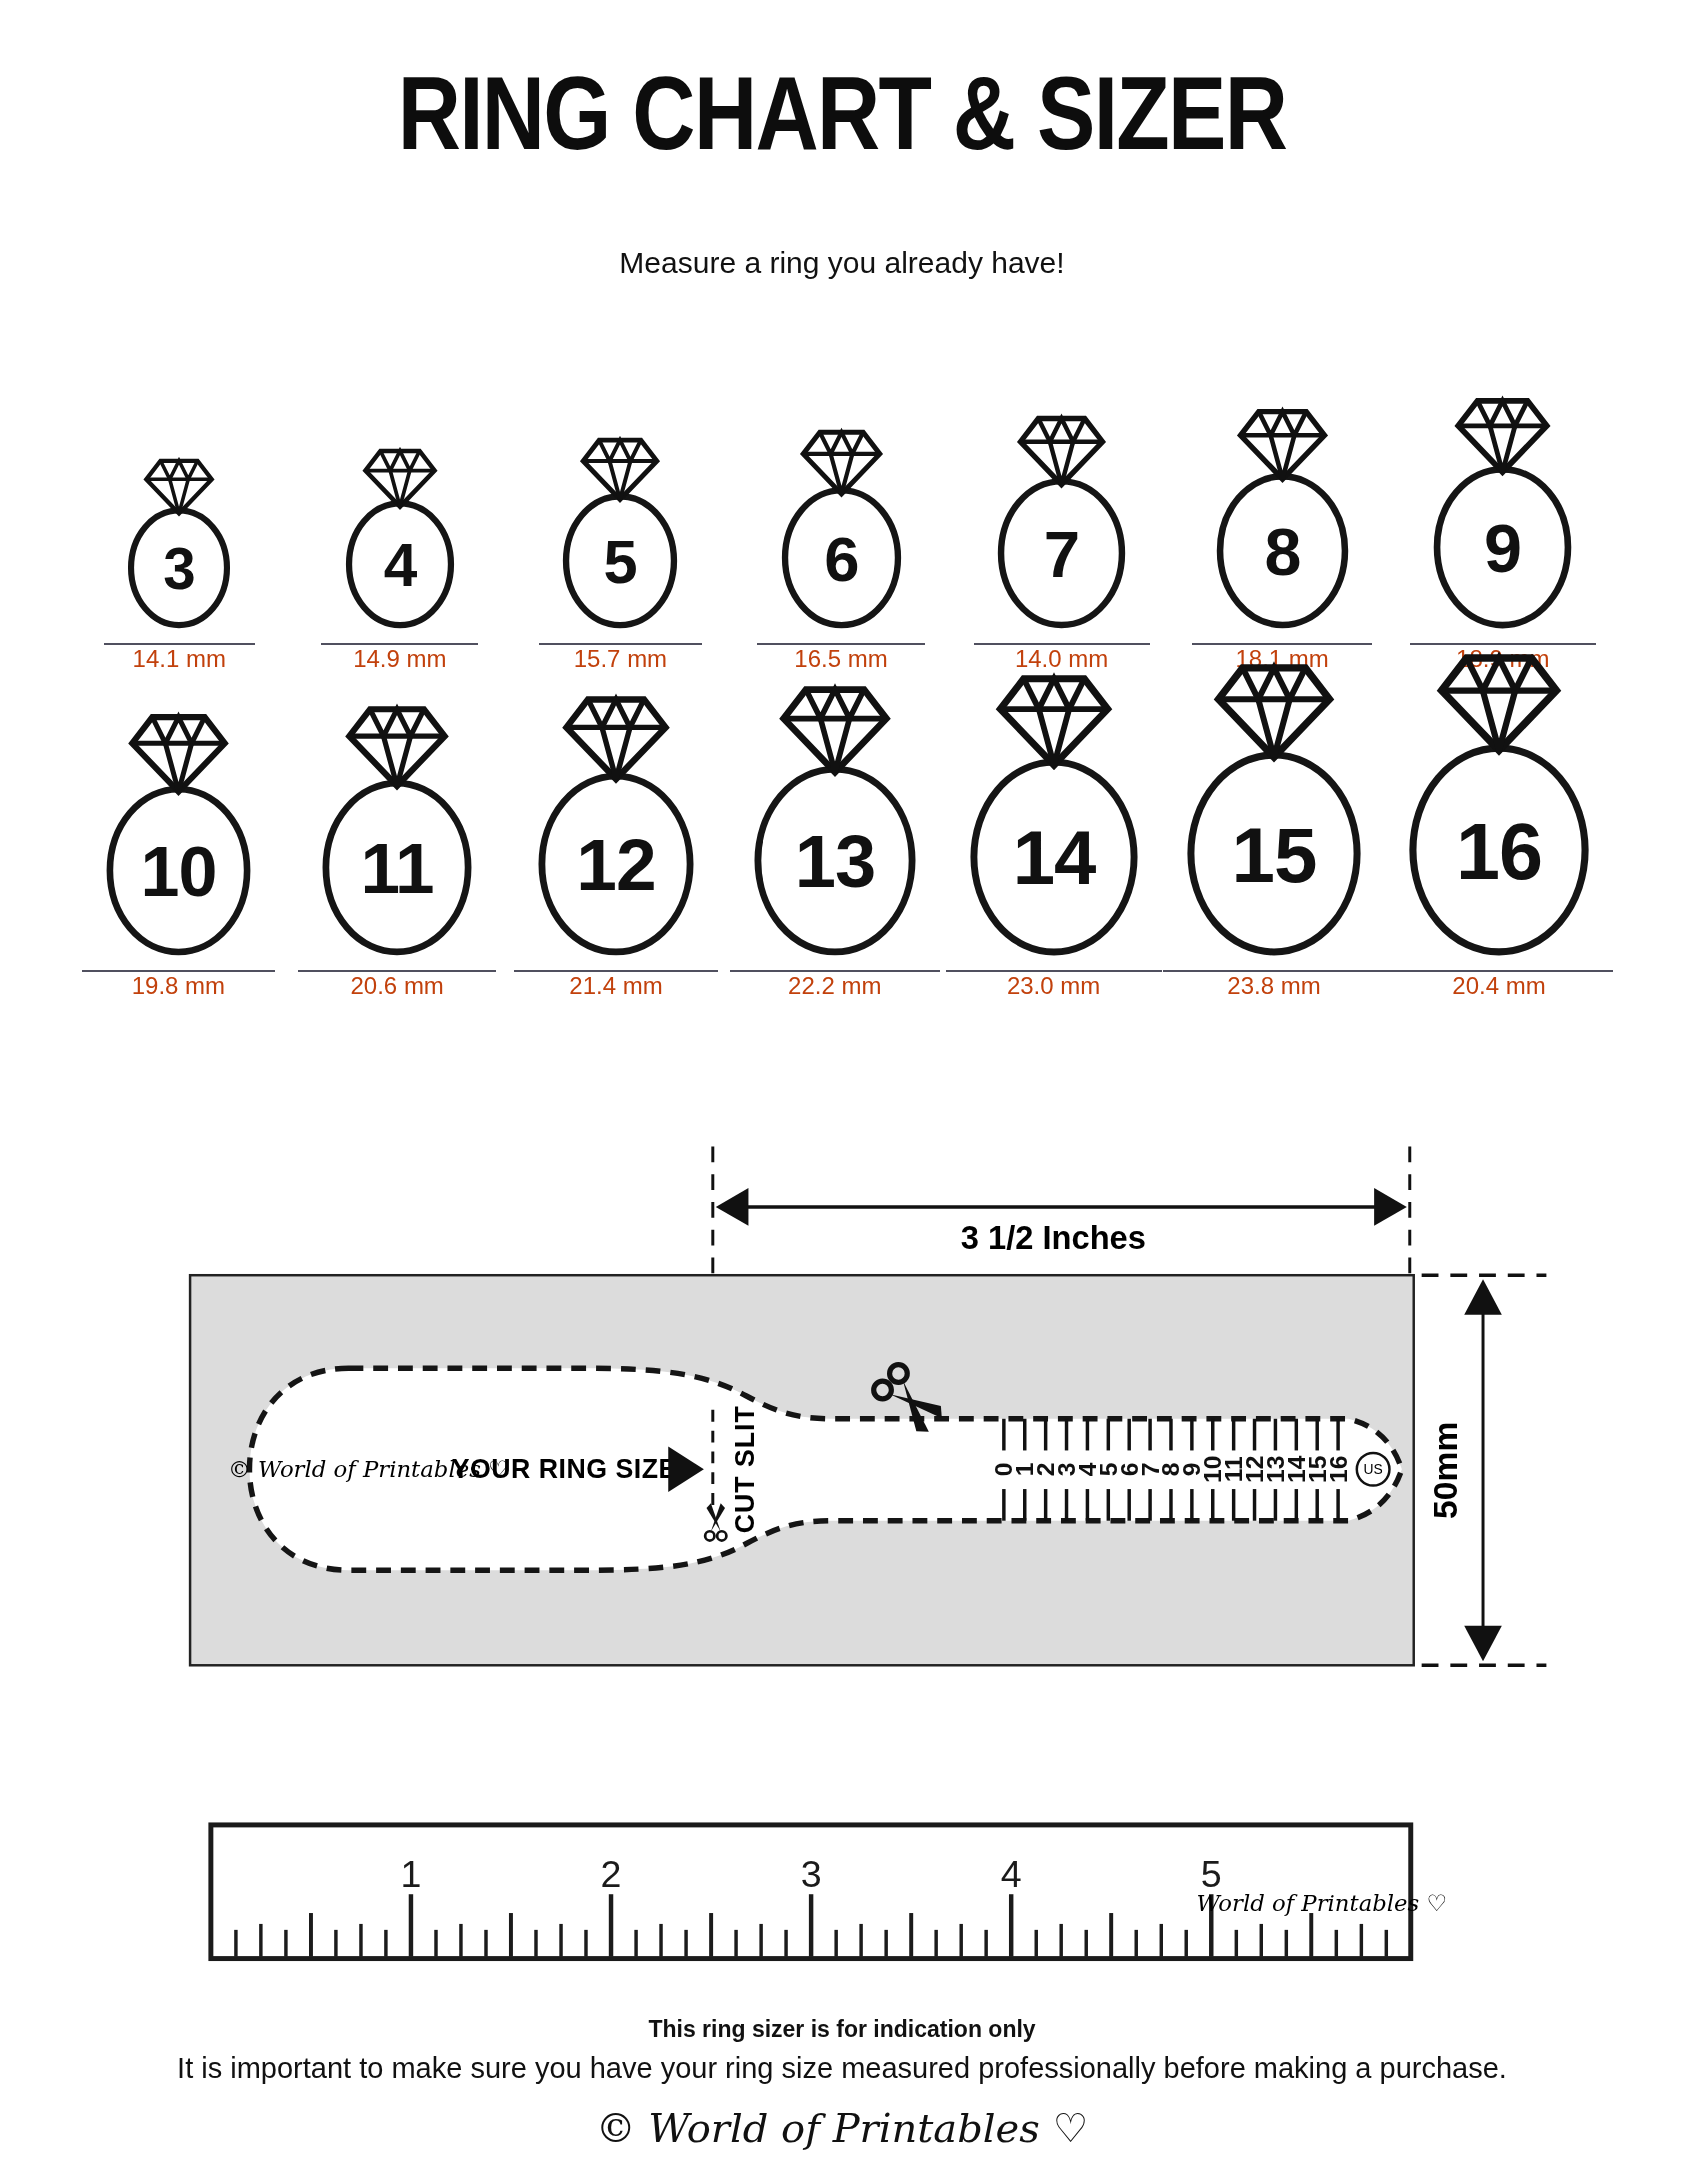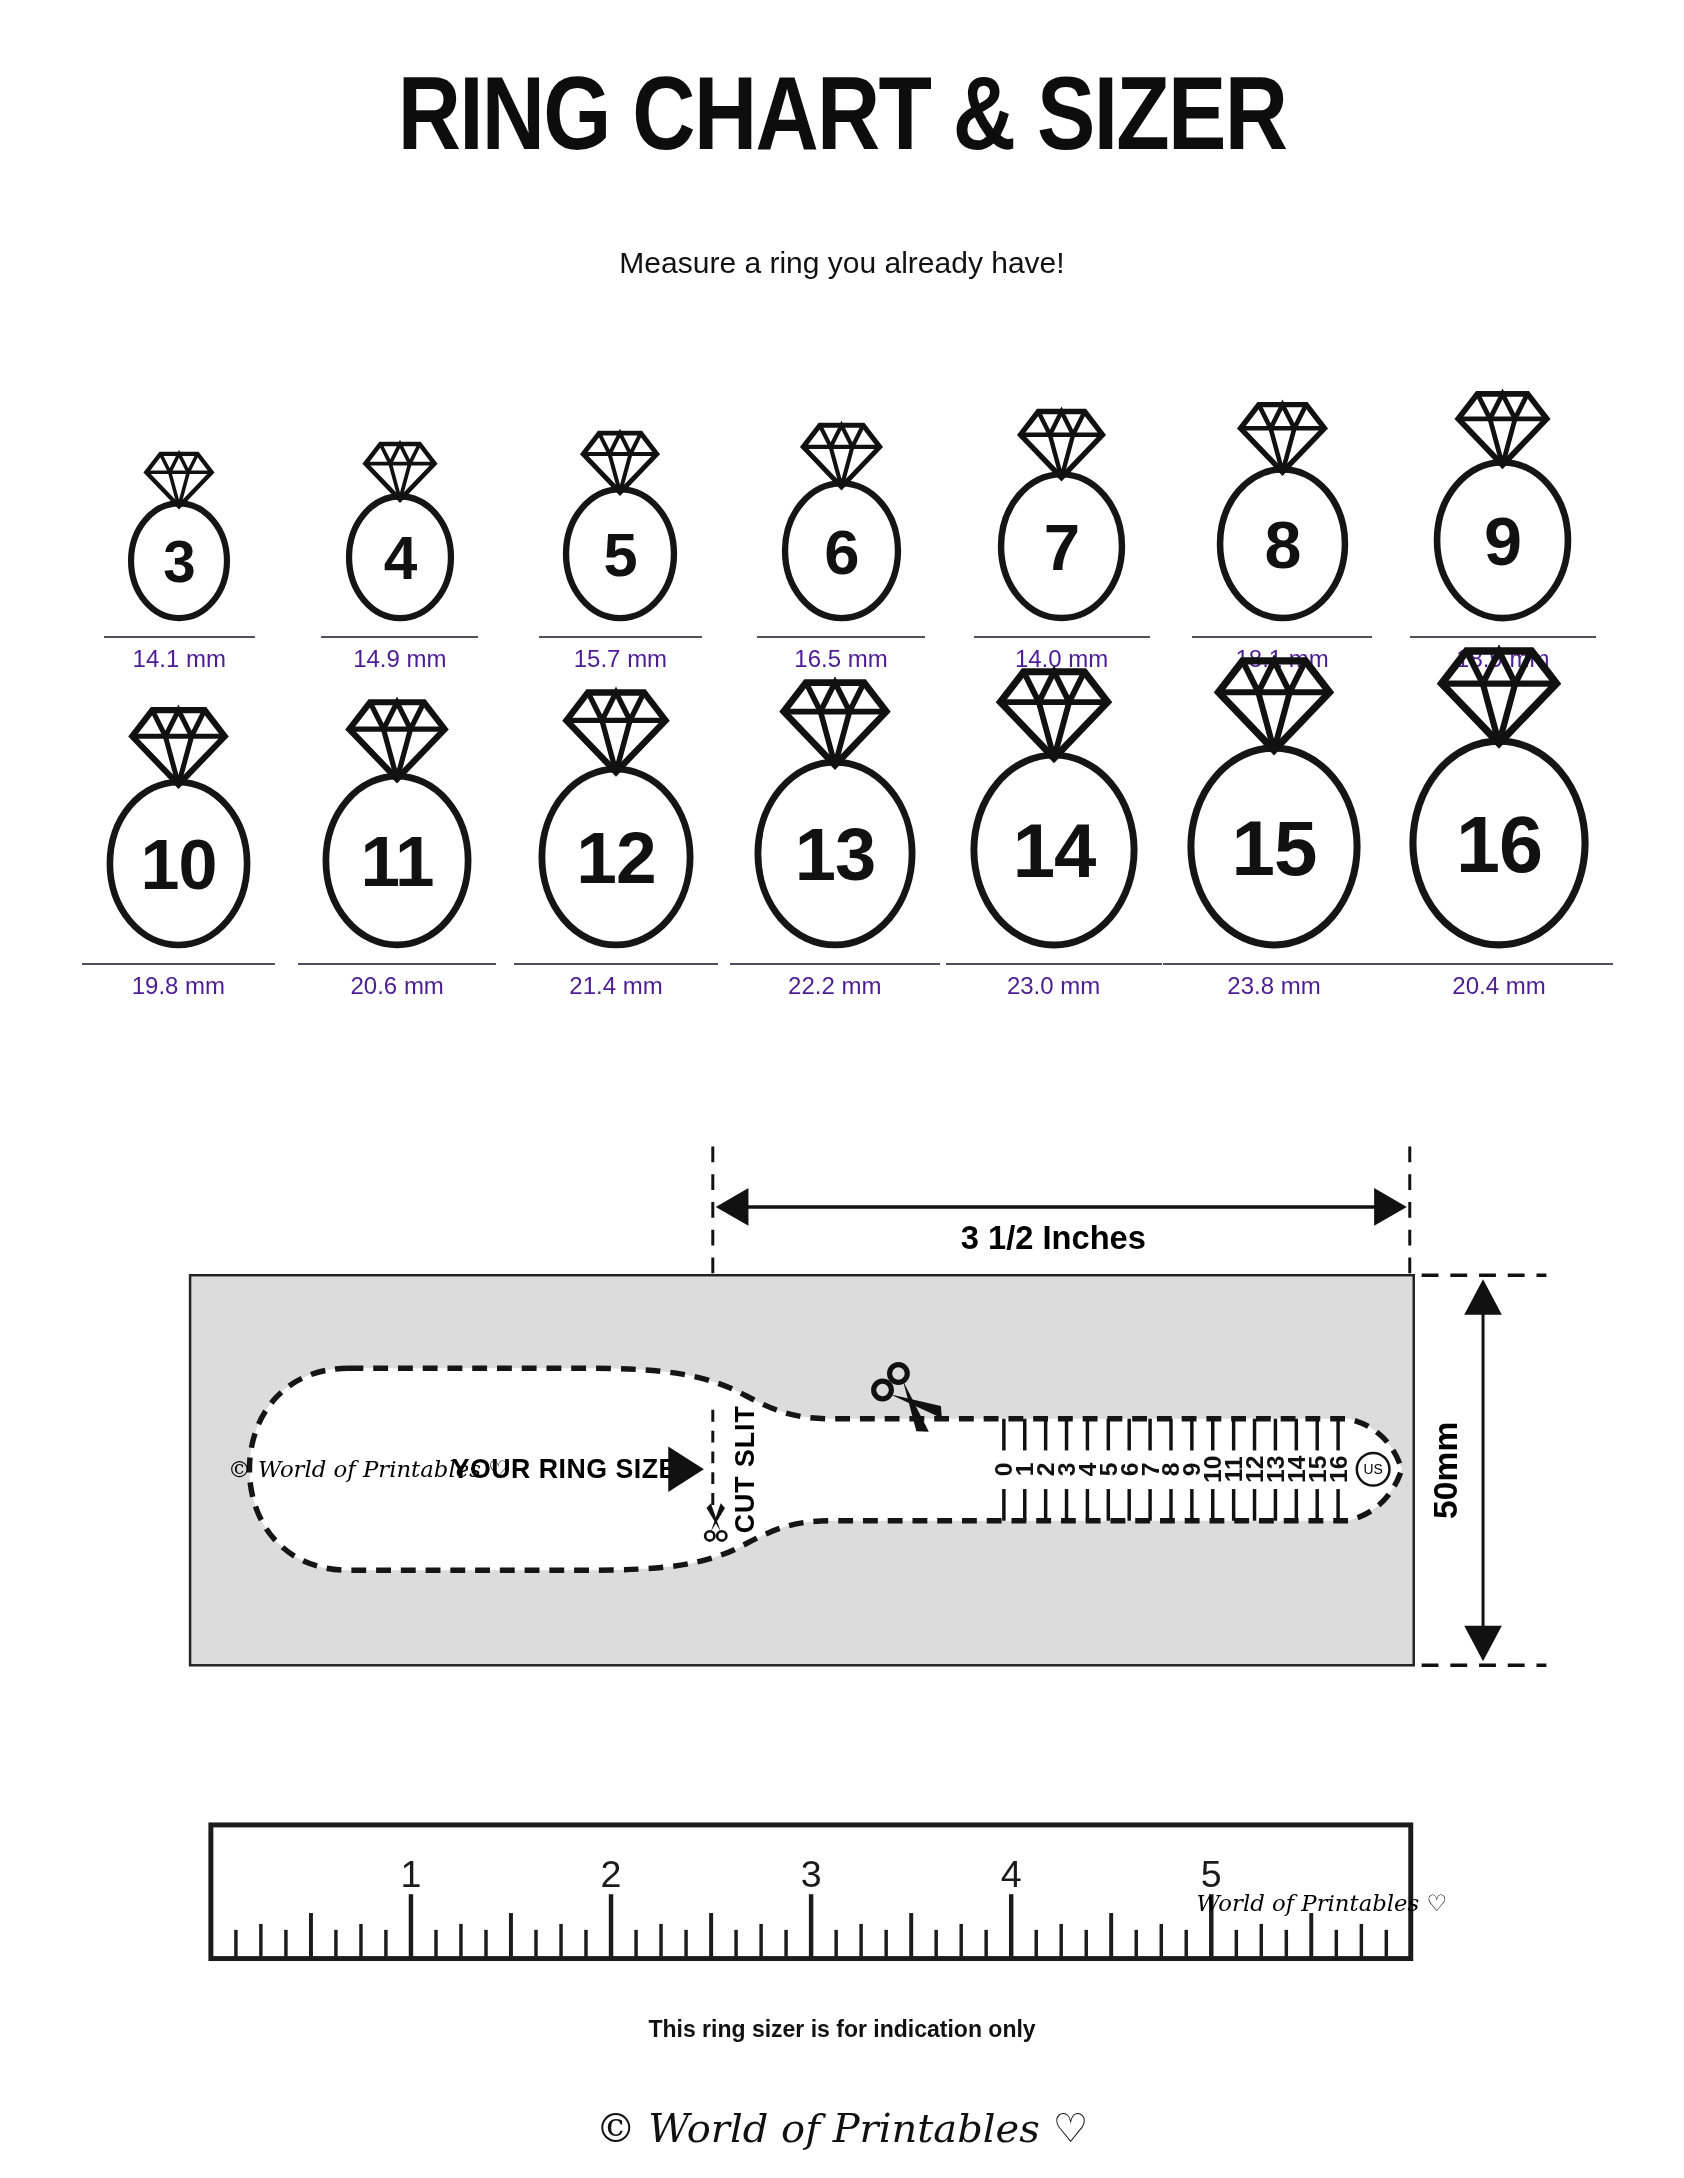--- a/index.html
+++ b/index.html
@@ -18,21 +18,21 @@
   .ring-row{
     position:absolute;left:69px;width:1544px;display:flex;
   }
   .ring-row-1{top:376px;height:297px;}
   .ring-row-2{top:634px;height:366px;}
   .ring-item{
     flex:1 1 0;display:flex;flex-direction:column;align-items:center;
     justify-content:flex-end;
   }
   .ring-underline{height:2px;background:#50505f;margin-top:10px;}
-  .ring-mm-label{font-size:24px;margin-top:7px;color:#4c1d95;}
+  .ring-mm-label{font-size:24px;color:#c2410c;}
   .important-note{top:1687px;left:194px;font-size:29px;}
   .important-note b{font-weight:bold;}
   .footer-heading{top:2016px;font-size:23px;font-weight:bold;}
   .footer-text{top:2052px;font-size:29px;}
   .footer-logo{top:2105px;font-size:40px;}
   .script-text{font-family:"DejaVu Serif",serif;font-style:italic;}
   svg text{font-family:"Liberation Sans",sans-serif;}
   svg .script-text{font-family:"DejaVu Serif",serif;font-style:italic;}
 </style>
 </head>
@@ -349,16 +349,17 @@
         <text x="415.1" y="76" text-anchor="middle" font-size="38" fill="#1b1b1b">1</text>
         <text x="617.2" y="76" text-anchor="middle" font-size="38" fill="#1b1b1b">2</text>
         <text x="819.3" y="76" text-anchor="middle" font-size="38" fill="#1b1b1b">3</text>
         <text x="1021.4" y="76" text-anchor="middle" font-size="38" fill="#1b1b1b">4</text>
         <text x="1223.5" y="76" text-anchor="middle" font-size="38" fill="#1b1b1b">5</text>
       </g>
     <text x="1335" y="100" text-anchor="middle" font-size="23" class="script-text">World of Printables ♡</text>
   </svg>
 
   <div class="abs centered footer-heading">This ring sizer is for indication only</div>
+  <div class="abs centered footer-text">It is important to make sure you have your ring size measured professionally before making a purchase.</div>
   <div class="abs centered footer-logo script-text">© World of Printables ♡</div>
 
 </div>
 
 
 </body></html>

